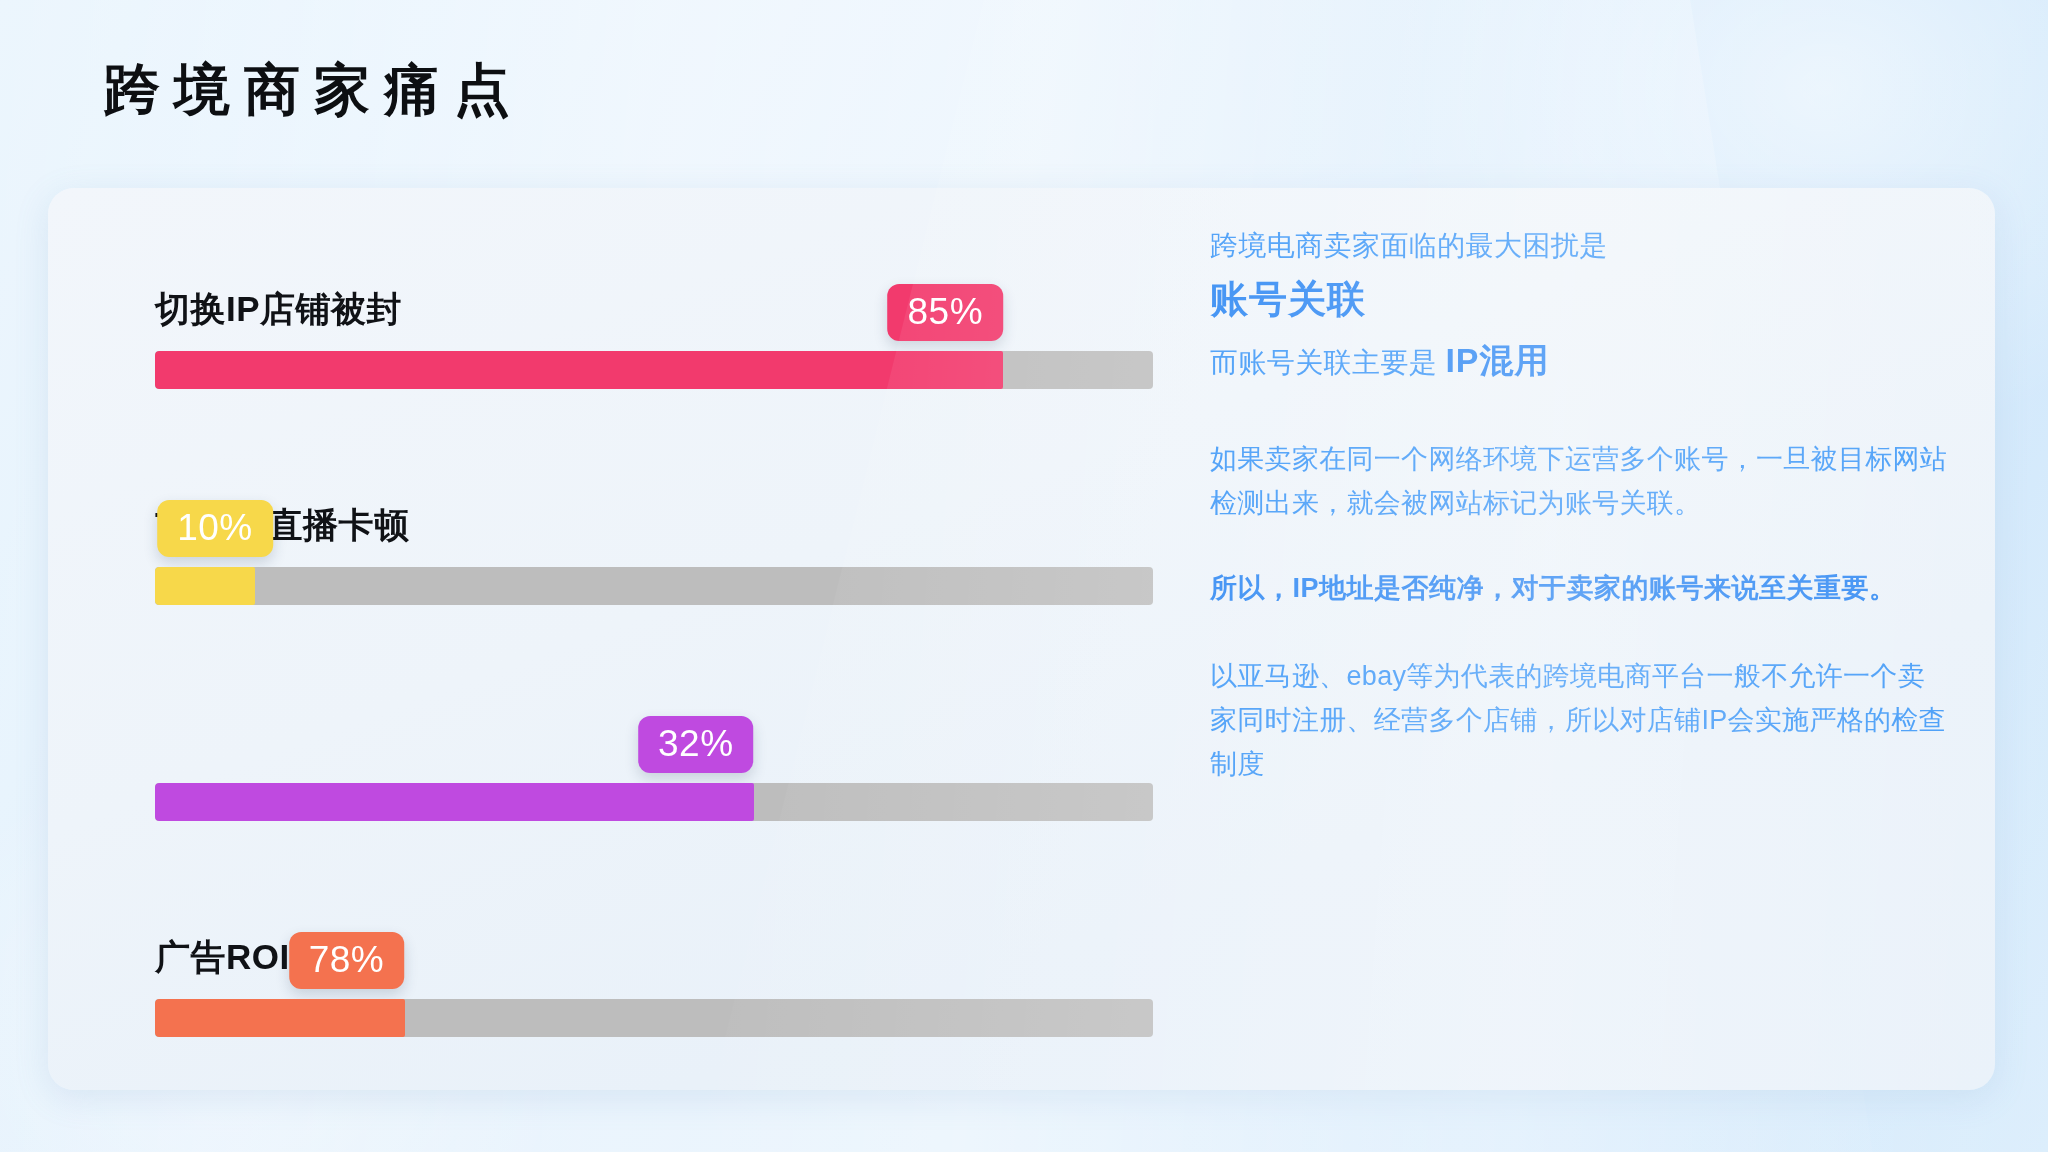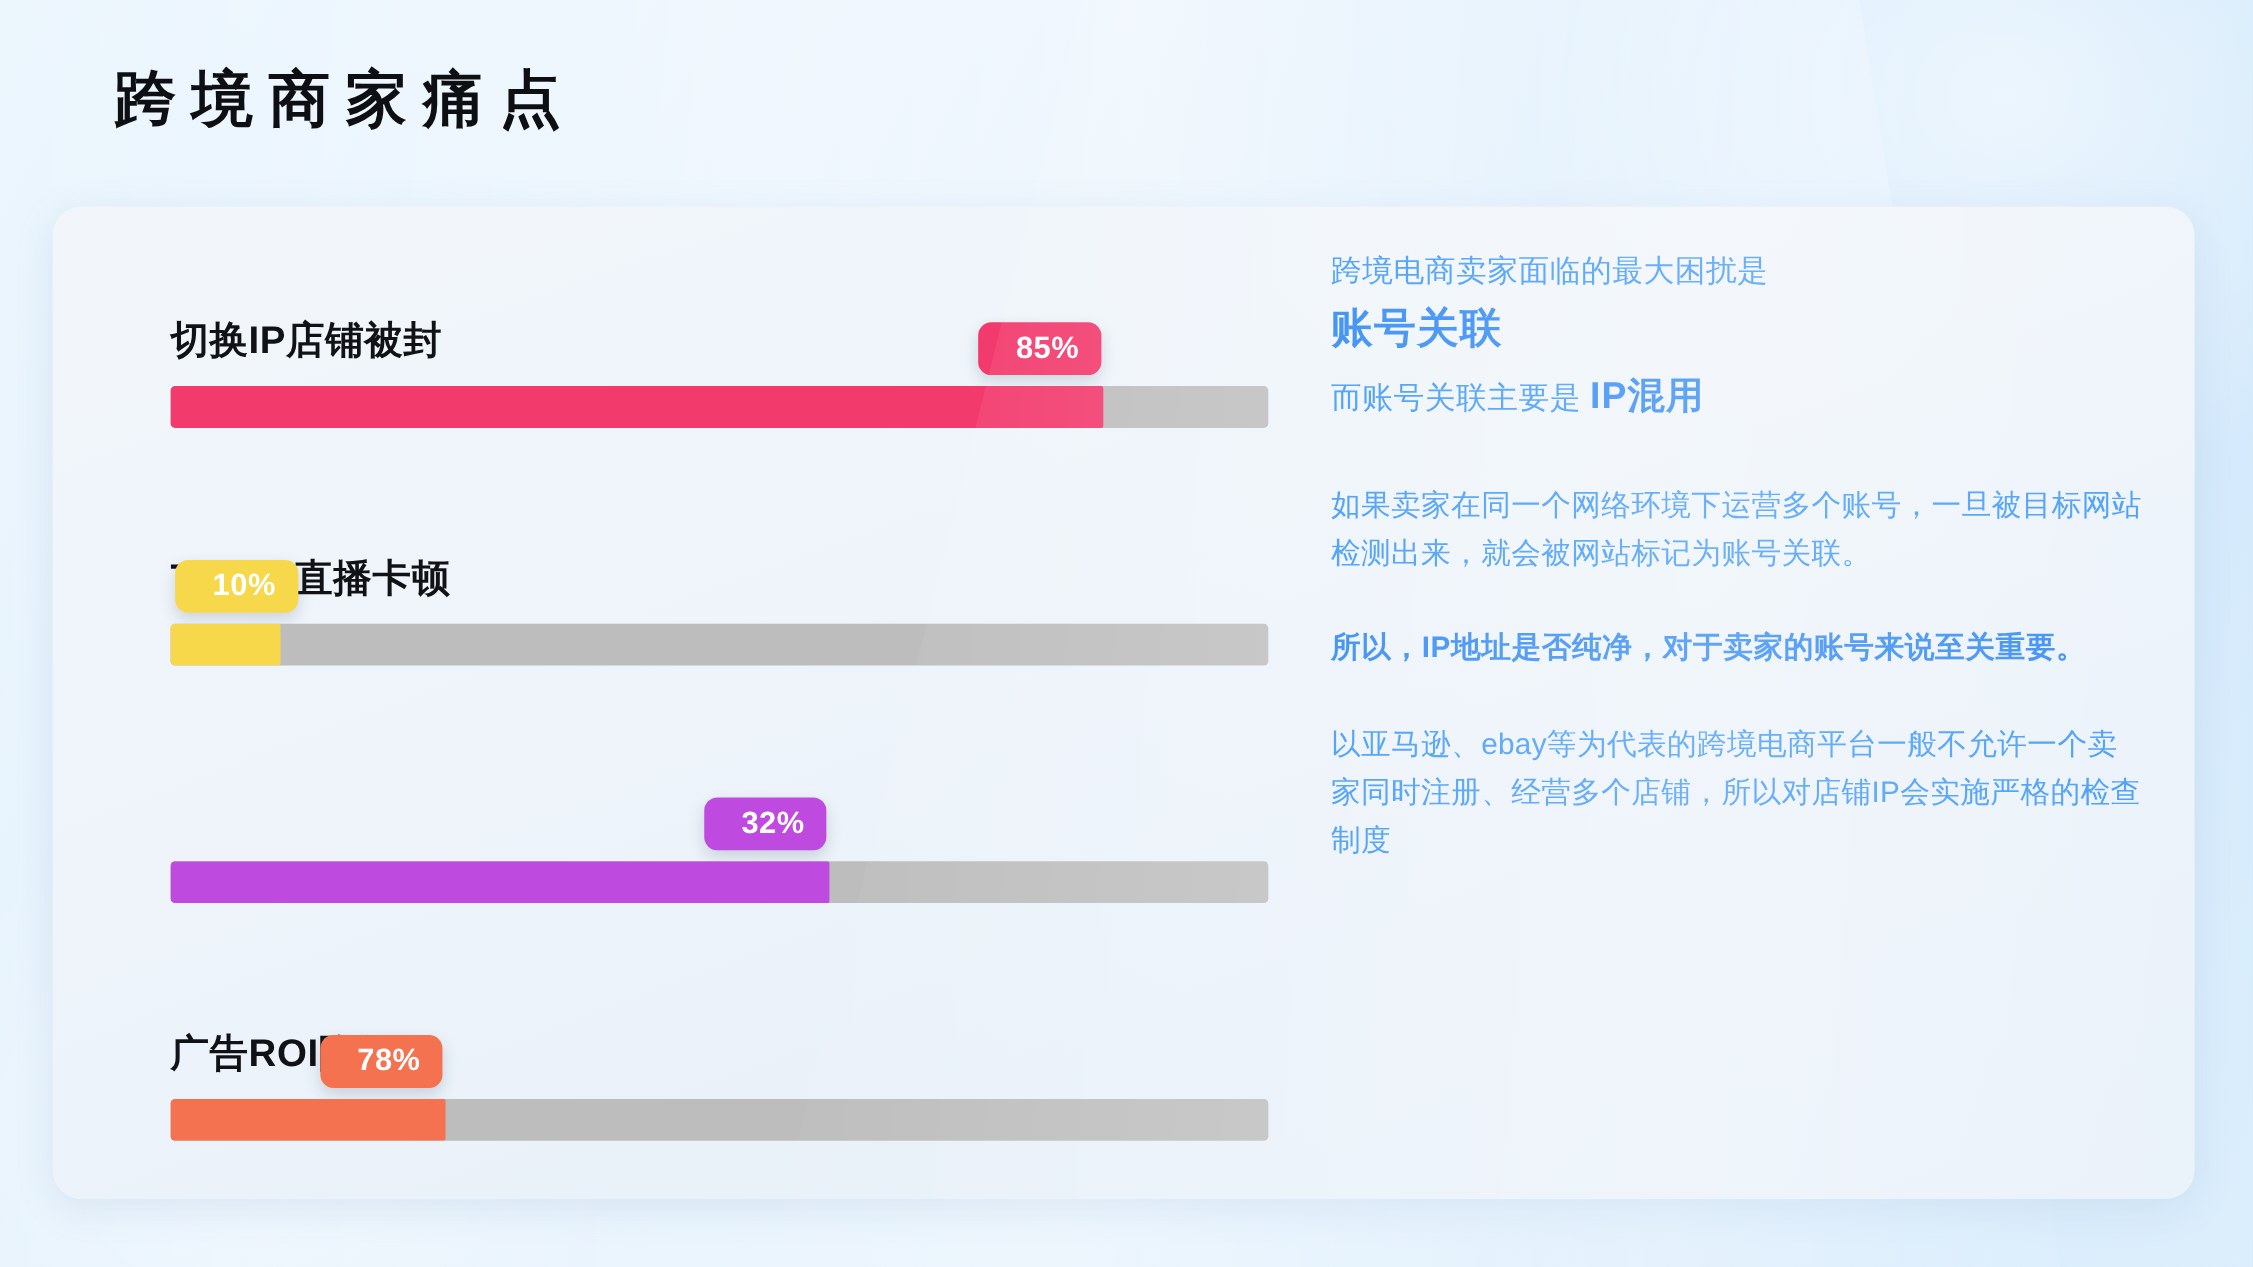--- a/index.html
+++ b/index.html
@@ -116,25 +116,25 @@
     font-size: 35px;
     font-weight: 900;
     color: #101216;
     letter-spacing: .5px;
     white-space: nowrap;
   }
   .bar-badge {
     position: absolute;
     bottom: 48px;
     transform: translateX(-50%);
-    padding: 9px 20px 11px 34px;
+    padding: 9px 20px 11px 20px;
     border-radius: 12px;
     color: #ffffff;
-    font-size: 28px;
-    font-weight: 700;
+    font-size: 37px;
+    font-weight: 400;
     line-height: 1;
     letter-spacing: .5px;
     white-space: nowrap;
     box-shadow: 0 6px 14px rgba(40,60,90,.18);
   }
   .bar-track {
     position: absolute;
     left: 48px;
     bottom: 0;
     width: 998px;

